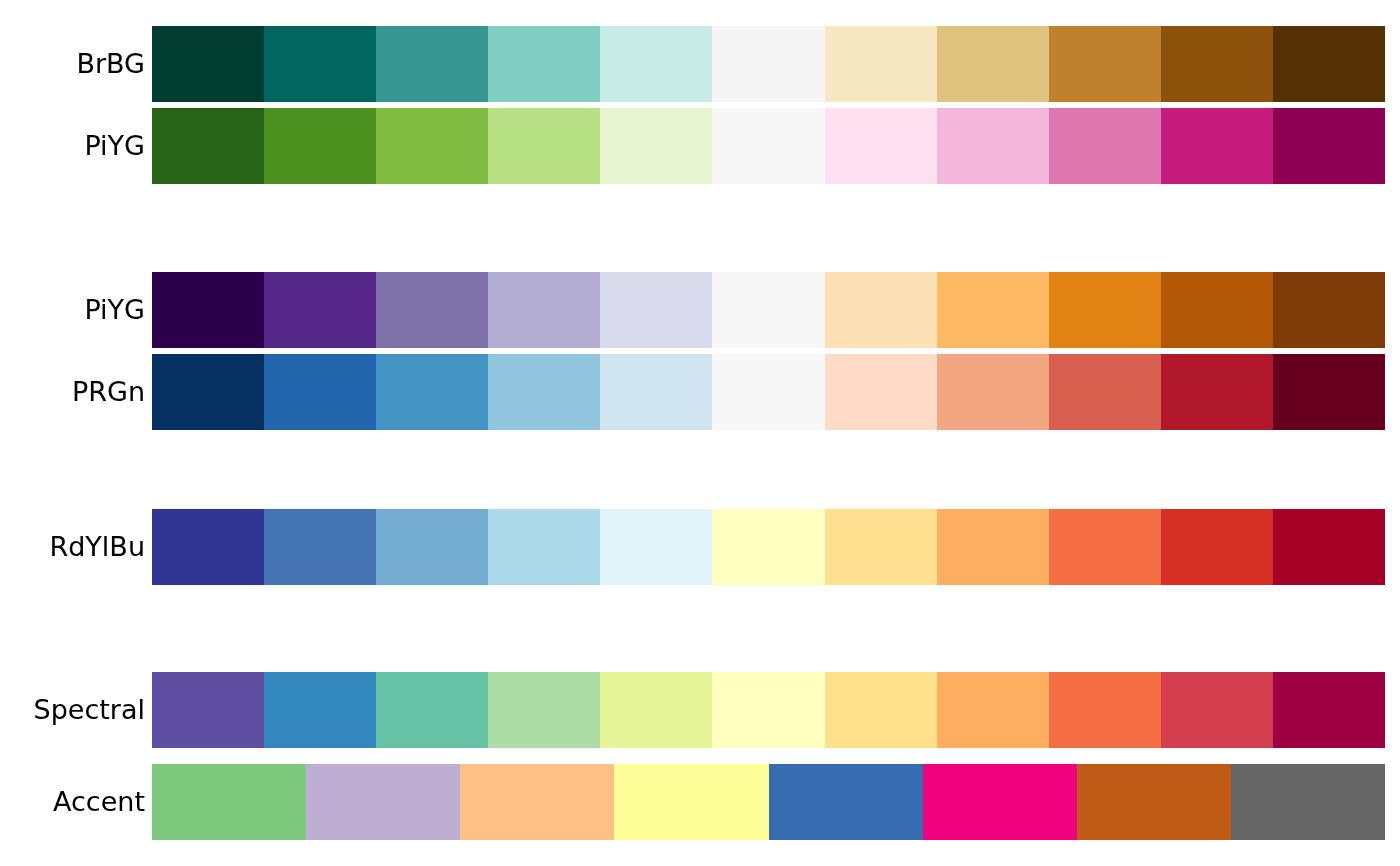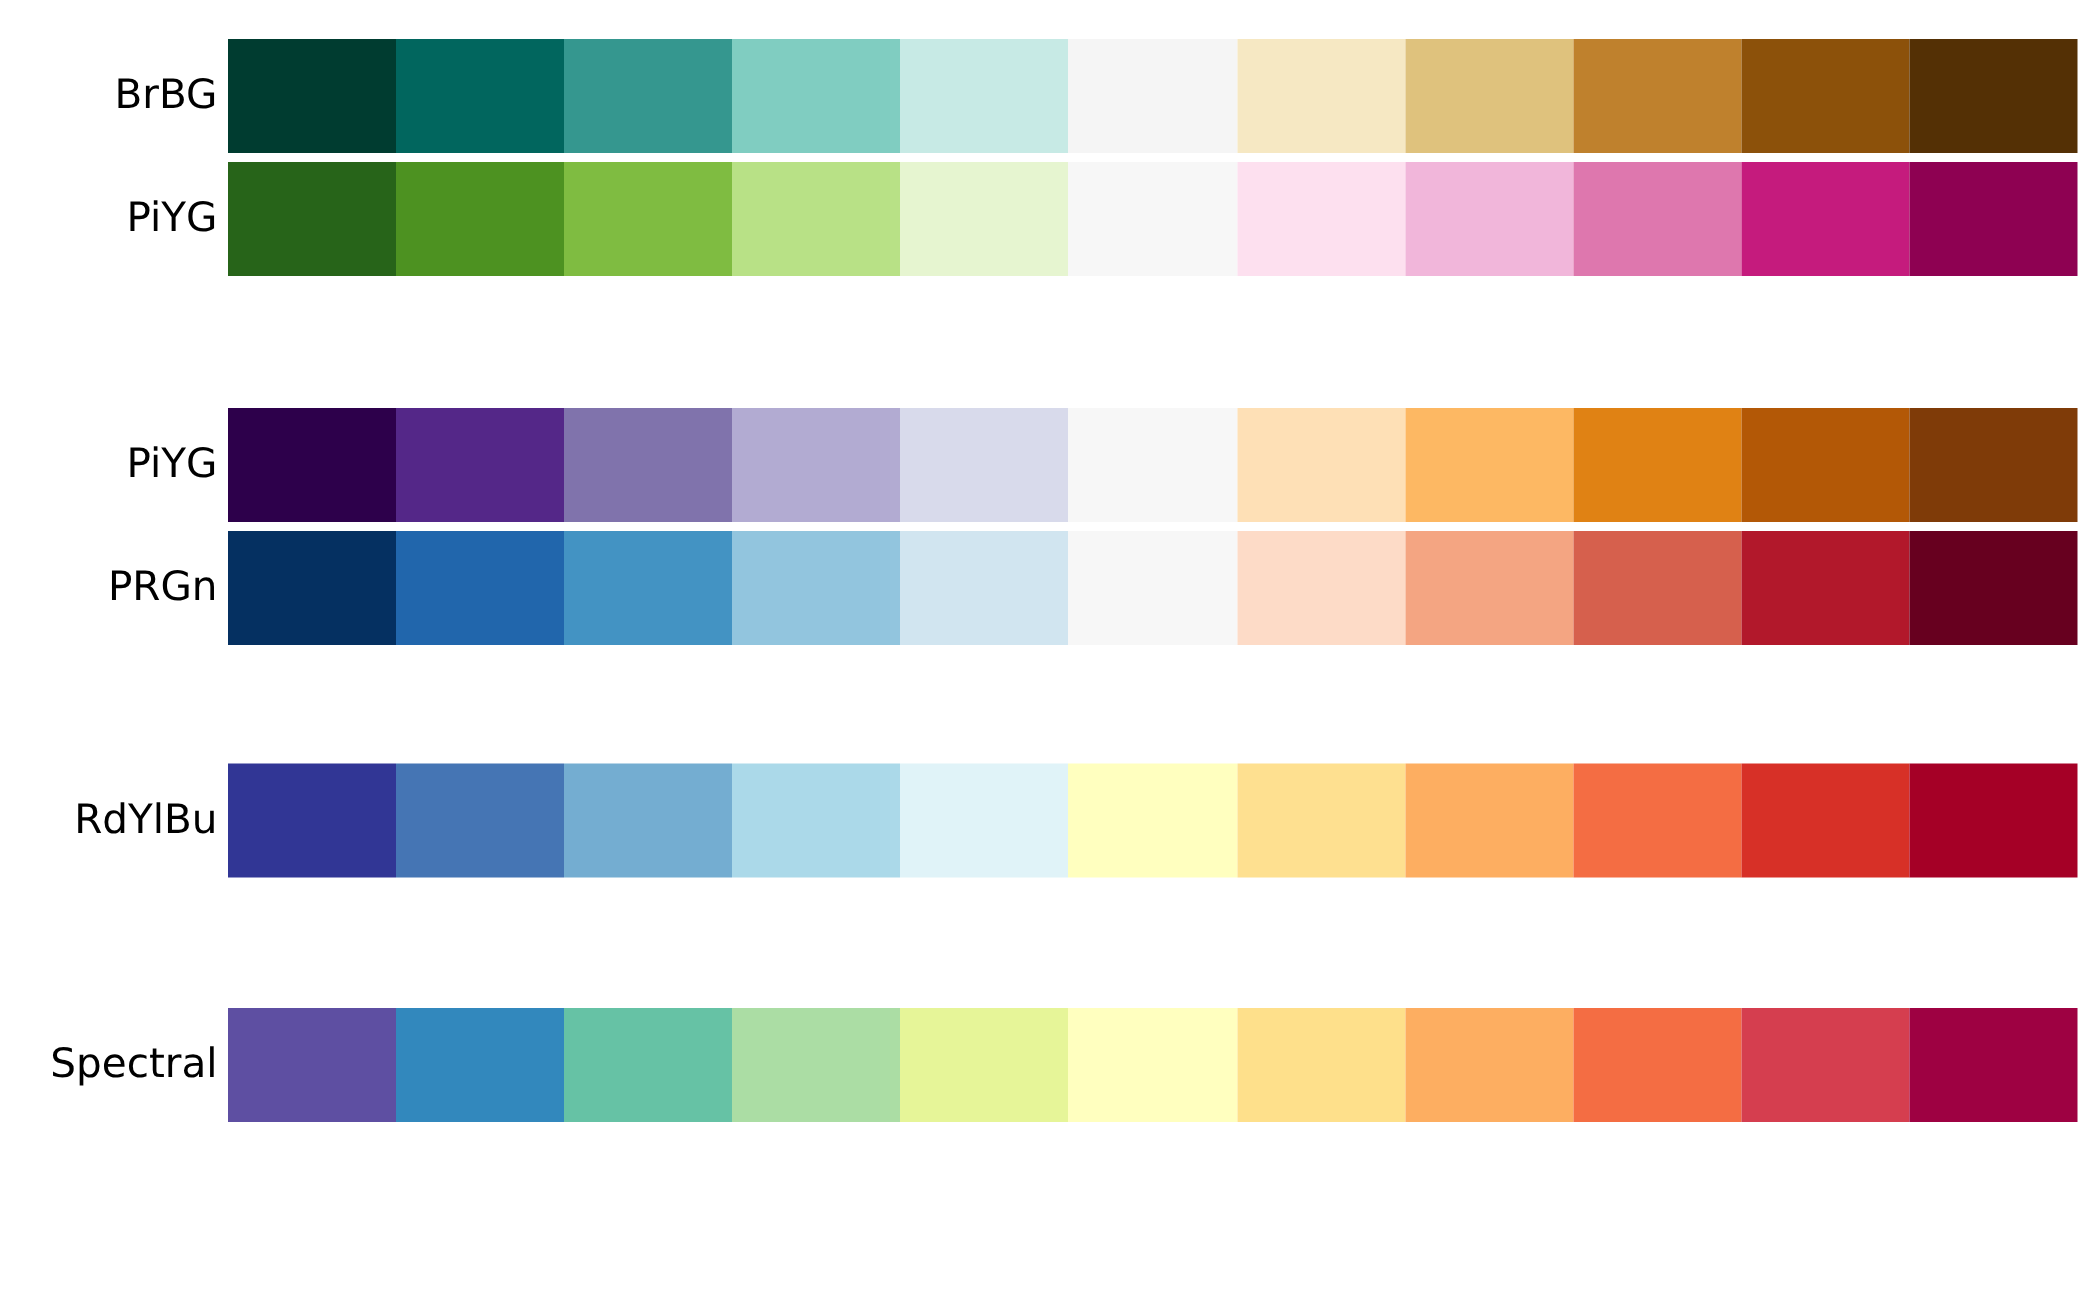--- a/index.html
+++ b/index.html
@@ -145,13 +145,26 @@
         <div class="cmap-swatch" title="Spectral 3 #abdda4" style="background: rgb(171, 221, 164); height: 76px;"></div>
         <div class="cmap-swatch" title="Spectral 4 #e6f598" style="background: rgb(230, 245, 152); height: 76px;"></div>
         <div class="cmap-swatch" title="Spectral 5 #ffffbf" style="background: rgb(255, 255, 191); height: 76px;"></div>
         <div class="cmap-swatch" title="Spectral 6 #fee08b" style="background: rgb(254, 224, 139); height: 76px;"></div>
         <div class="cmap-swatch" title="Spectral 7 #fdae61" style="background: rgb(253, 174, 97); height: 76px;"></div>
         <div class="cmap-swatch" title="Spectral 8 #f46d43" style="background: rgb(244, 109, 67); height: 76px;"></div>
         <div class="cmap-swatch" title="Spectral 9 #d53e4f" style="background: rgb(213, 62, 79); height: 76px;"></div>
         <div class="cmap-swatch" title="Spectral 10 #9e0142" style="background: rgb(158, 1, 66); height: 76px;"></div>
       </div>
     </div>
+    <div class="cmap-row" style="top: 764px; height: 76px;">
+      <div class="cmap-label" style="height: 76px; line-height: 76px; font-size: 27px; color: rgb(0, 0, 0);">Accent</div>
+      <div class="cmap-strip" style="left: 152px; width: 1233px; height: 76px;">
+        <div class="cmap-swatch" title="Accent 0 #7fc97f" style="background: rgb(127, 201, 127); height: 76px;"></div>
+        <div class="cmap-swatch" title="Accent 1 #beaed4" style="background: rgb(190, 174, 212); height: 76px;"></div>
+        <div class="cmap-swatch" title="Accent 2 #fdc086" style="background: rgb(253, 192, 134); height: 76px;"></div>
+        <div class="cmap-swatch" title="Accent 3 #ffff99" style="background: rgb(255, 255, 153); height: 76px;"></div>
+        <div class="cmap-swatch" title="Accent 4 #386cb0" style="background: rgb(56, 108, 176); height: 76px;"></div>
+        <div class="cmap-swatch" title="Accent 5 #f0027f" style="background: rgb(240, 2, 127); height: 76px;"></div>
+        <div class="cmap-swatch" title="Accent 6 #bf5b17" style="background: rgb(191, 91, 23); height: 76px;"></div>
+        <div class="cmap-swatch" title="Accent 7 #666666" style="background: rgb(102, 102, 102); height: 76px;"></div>
+      </div>
+    </div>
   </div>
 
 </body></html>

